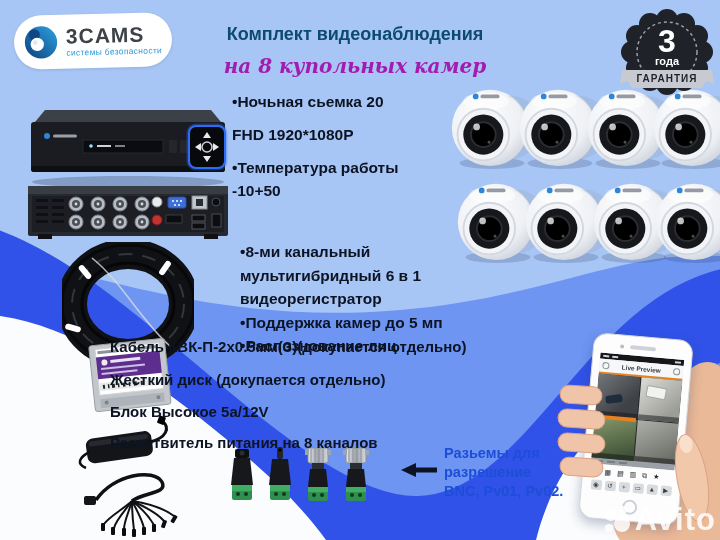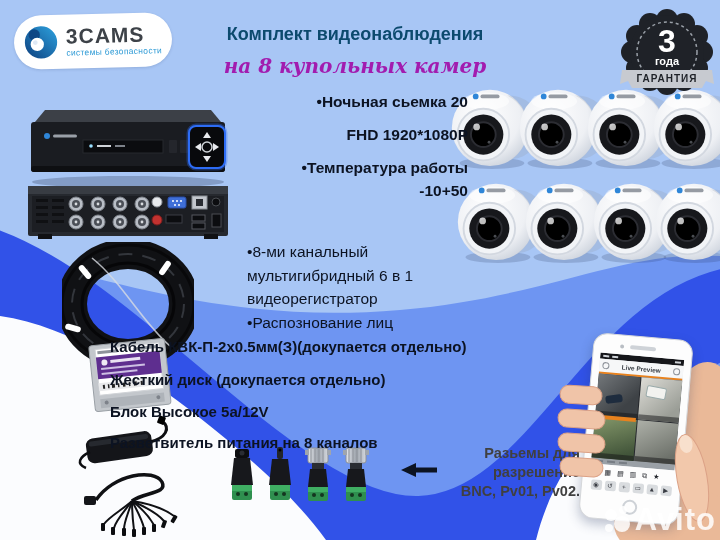--- a/index.html
+++ b/index.html
@@ -22,29 +22,29 @@
   .title{position:absolute;left:192px;top:24px;width:326px;text-align:center;
          font-size:18px;font-weight:800;color:#0c4a6e;z-index:2;}
   .subtitle{position:absolute;left:192px;top:54px;width:326px;text-align:center;
             font-family:"DejaVu Serif",serif;font-style:italic;font-weight:bold;
             font-size:20px;color:#a21caf;z-index:2;}
 
   
   .badge{position:absolute;left:620px;top:8px;z-index:3;}
 
   
-  .feat-c{position:absolute;left:232px;top:90px;width:236px;text-align:right;
+  .feat-c{position:absolute;left:232px;top:90px;width:236px;text-align:left;
           font-size:15.5px;font-weight:800;line-height:23px;color:#0c1322;z-index:2;}
   .feat-c .para{margin-bottom:10px;}
-  .feat-l{position:absolute;left:247px;top:240px;width:240px;font-size:15.5px;
-          font-weight:400;line-height:23.5px;color:#0c1322;z-index:2;}
+  .feat-l{position:absolute;left:240px;top:240px;width:240px;font-size:15.5px;
+          font-weight:700;line-height:23.5px;color:#0c1322;z-index:2;}
   .inc{position:absolute;left:110px;width:490px;text-align:left;font-size:15px;
        font-weight:800;color:#0c1322;z-index:2;}
   .note{position:absolute;left:444px;top:444px;width:136px;font-size:14.5px;
-        font-weight:800;line-height:19px;color:#404040;z-index:2;text-align:right;}
+        font-weight:800;line-height:19px;color:#1d4ed8;z-index:2;}
   .arrow{position:absolute;left:400px;top:462px;z-index:2;}
 
   
   .cam{position:absolute;width:84px;height:92px;z-index:1;}
 
   
   .art{position:absolute;z-index:1;}
 
   
   .phone-hand{position:absolute;left:556px;top:326px;width:164px;height:214px;z-index:3;}
@@ -343,20 +343,21 @@
     <div class="para">
       <div>•Температура работы</div>
       <div>-10+50</div>
     </div>
   </div>
 
   <div class="feat-l">
     <div>•8-ми канальный</div>
     <div>мультигибридный 6 в 1</div>
     <div>видеорегистратор</div>
+    <div>•Поддержка камер до 5 мп</div>
     <div>•Распознование лиц</div>
   </div>
 
   <div class="inc" style="top:338px;">Кабель КВК-П-2х0.5мм(З)(докупается отдельно)</div>
   <div class="inc" style="top:371px;">Жесткий диск (докупается отдельно)</div>
   <div class="inc" style="top:403px;">Блок Высокое 5а/12V</div>
   <div class="inc" style="top:434px;">Разветвитель питания на 8 каналов</div>
 
   <svg class="art" style="left:228px;top:445px;" width="150" height="72" viewBox="0 0 150 72">
 

